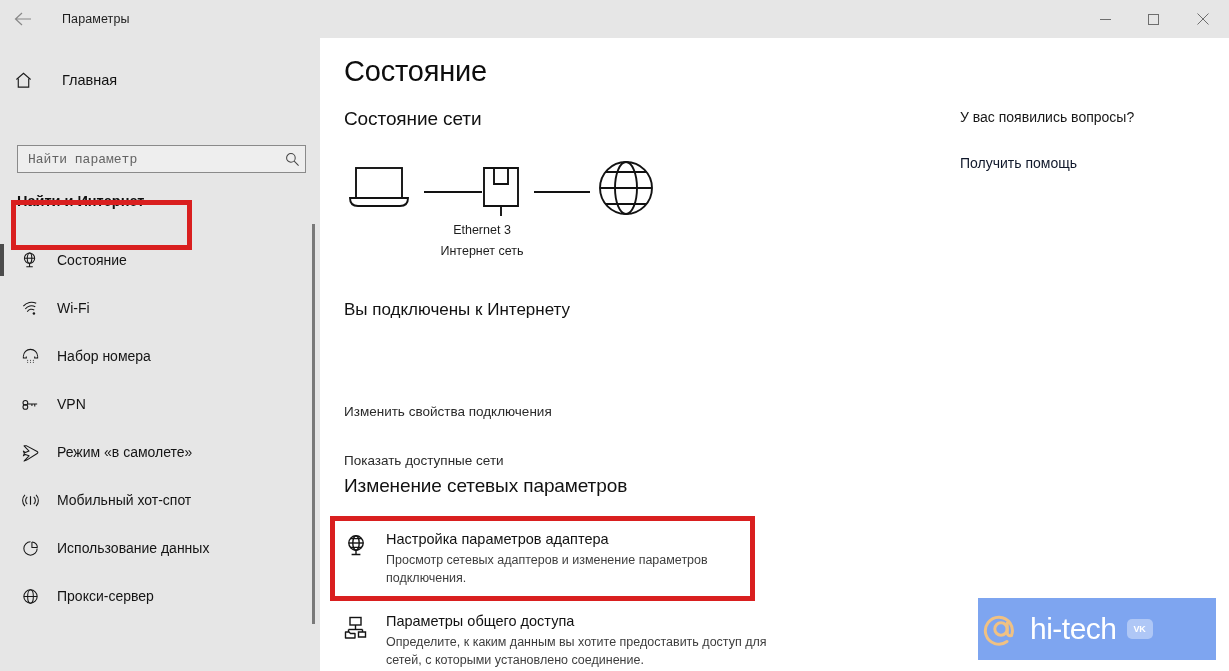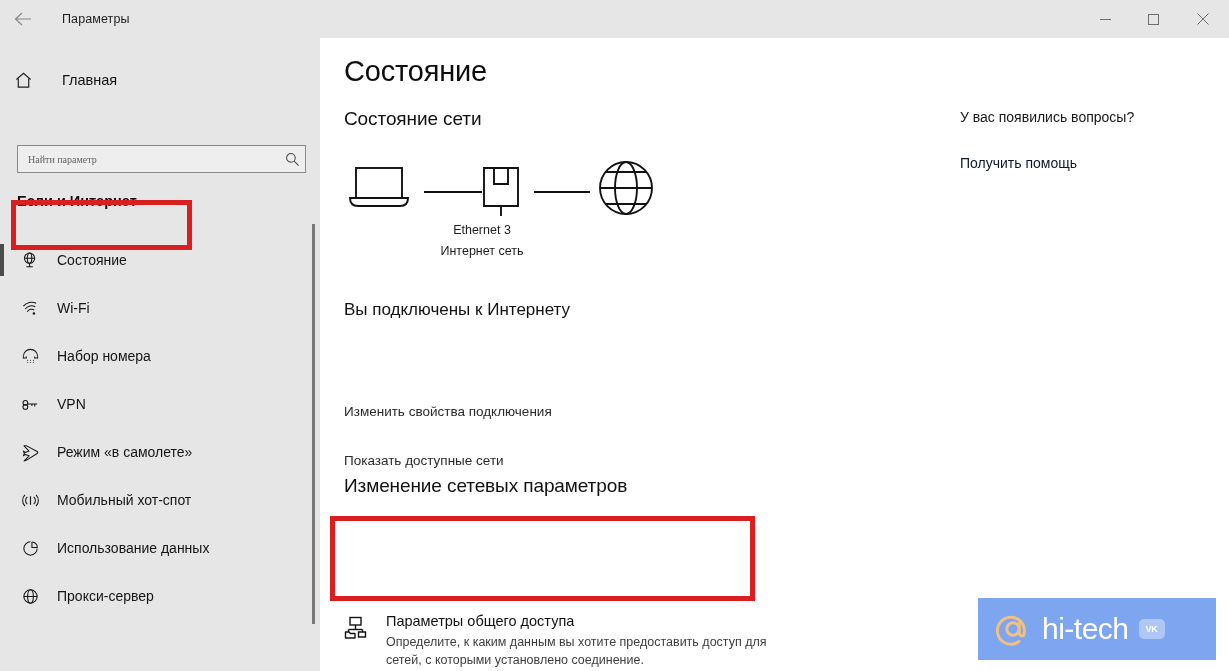--- a/index.html
+++ b/index.html
@@ -106,22 +106,22 @@
     border: 1px solid #8a8a8a;
     box-sizing: border-box;
     display: flex;
     align-items: center;
   }
   .search-input {
     flex: 1;
     border: none;
     outline: none;
     background: transparent;
-    font-family: Liberation Serif, serif;
-    font-size: 10px;
+    font-family: Liberation Mono, monospace;
+    font-size: 13px;
     color: #14532d;
     padding: 0 8px 0 10px;
   }
   .search-input::placeholder { color: #636363; opacity: 1; }
   .search-ico {
     width: 26px;
     display: flex;
     align-items: center;
     justify-content: center;
     color: #444;
@@ -308,21 +308,21 @@
 
   
   .watermark {
     position: absolute;
     left: 978px; top: 598px;
     width: 238px;
     height: 62px;
     background: #7ea5f0;
     display: flex;
     align-items: center;
-    padding-left: 16px;
+    padding-left: 4px;
     box-sizing: border-box;
     z-index: 25;
   }
   .wm-at {
     width: 38px; height: 38px;
     flex: none;
     display: flex;
     align-items: center;
     justify-content: center;
   }
@@ -404,21 +404,21 @@
     <div class="search-wrap">
       <input class="search-input" type="text" placeholder="Найти параметр" style="">
       <span class="search-ico">
         <svg width="15" height="15" viewBox="0 0 16 16">
           <circle cx="6.3" cy="6.3" r="4.6" fill="none" stroke="currentColor" stroke-width="1.1"></circle>
           <path d="M9.8 9.8 L14.5 14.5" stroke="currentColor" stroke-width="1.1"></path>
         </svg>
       </span>
     </div>
 
-    <div class="sb-section">Если и Интернет</div>
+    <div class="sb-section">Найти и Интернет</div>
 
     <div class="nav">
 
       <div class="nav-item selected">
         <div class="sel-bar"></div>
         <span class="ico">
           <svg width="19" height="19" viewBox="0 0 20 20">
             <circle cx="9" cy="7.6" r="5.4" fill="none" stroke="currentColor" stroke-width="1.1"></circle>
             <ellipse cx="9" cy="7.6" rx="2.4" ry="5.4" fill="none" stroke="currentColor" stroke-width="1.1"></ellipse>
             <path d="M3.7 7.6 H14.3" stroke="currentColor" stroke-width="1.1"></path>
@@ -555,20 +555,35 @@
       <div class="diag-label" id="diag-type">Интернет сеть</div>
     </div>
 
     <div class="conn-heading">Вы подключены к Интернету</div>
 
     <div class="text-link" id="link-change-props">Изменить свойства подключения</div>
     <div class="text-link" id="link-show-nets">Показать доступные сети</div>
 
     <div class="sec-title" id="sec-netchange">Изменение сетевых параметров</div>
 
+    <div class="opt-row" id="opt-adapter">
+      <div class="opt-ico">
+        <svg width="26" height="26" viewBox="0 0 26 26">
+          <circle cx="12" cy="10" r="7.2" fill="none" stroke="#141414" stroke-width="1.4"></circle>
+          <ellipse cx="12" cy="10" rx="3.2" ry="7.2" fill="none" stroke="#141414" stroke-width="1.4"></ellipse>
+          <path d="M4.8 10 H19.2" stroke="#141414" stroke-width="1.4"></path>
+          <path d="M6.6 5.6 H17.4 M6.6 14.4 H17.4" stroke="#141414" stroke-width="1.4"></path>
+          <path d="M12 17.3 V21.5 M7.6 21.5 H16.4" stroke="#141414" stroke-width="1.4" fill="none"></path>
+        </svg>
+      </div>
+      <div class="opt-body">
+        <div class="opt-title">Настройка параметров адаптера</div>
+        <div class="opt-sub">Просмотр сетевых адаптеров и изменение параметров подключения.</div>
+      </div>
+    </div>
 
     <div class="opt-row" id="opt-sharing">
       <div class="opt-ico">
         <svg width="26" height="26" viewBox="0 0 26 26">
           <rect x="6" y="2.5" width="11" height="7.5" fill="none" stroke="#141414" stroke-width="1.4"></rect>
           <path d="M11.5 10 V14.5" stroke="#141414" stroke-width="1.4"></path>
           <path d="M4.5 14.5 H18.5" stroke="#141414" stroke-width="1.4"></path>
           <path d="M4.5 14.5 V17" stroke="#141414" stroke-width="1.4"></path>
           <path d="M18.5 14.5 V17" stroke="#141414" stroke-width="1.4"></path>
           <path d="M1.5 23 V17 H5 L6.5 18.5 H11 V23 Z" fill="none" stroke="#141414" stroke-width="1.4" stroke-linejoin="round"></path>

